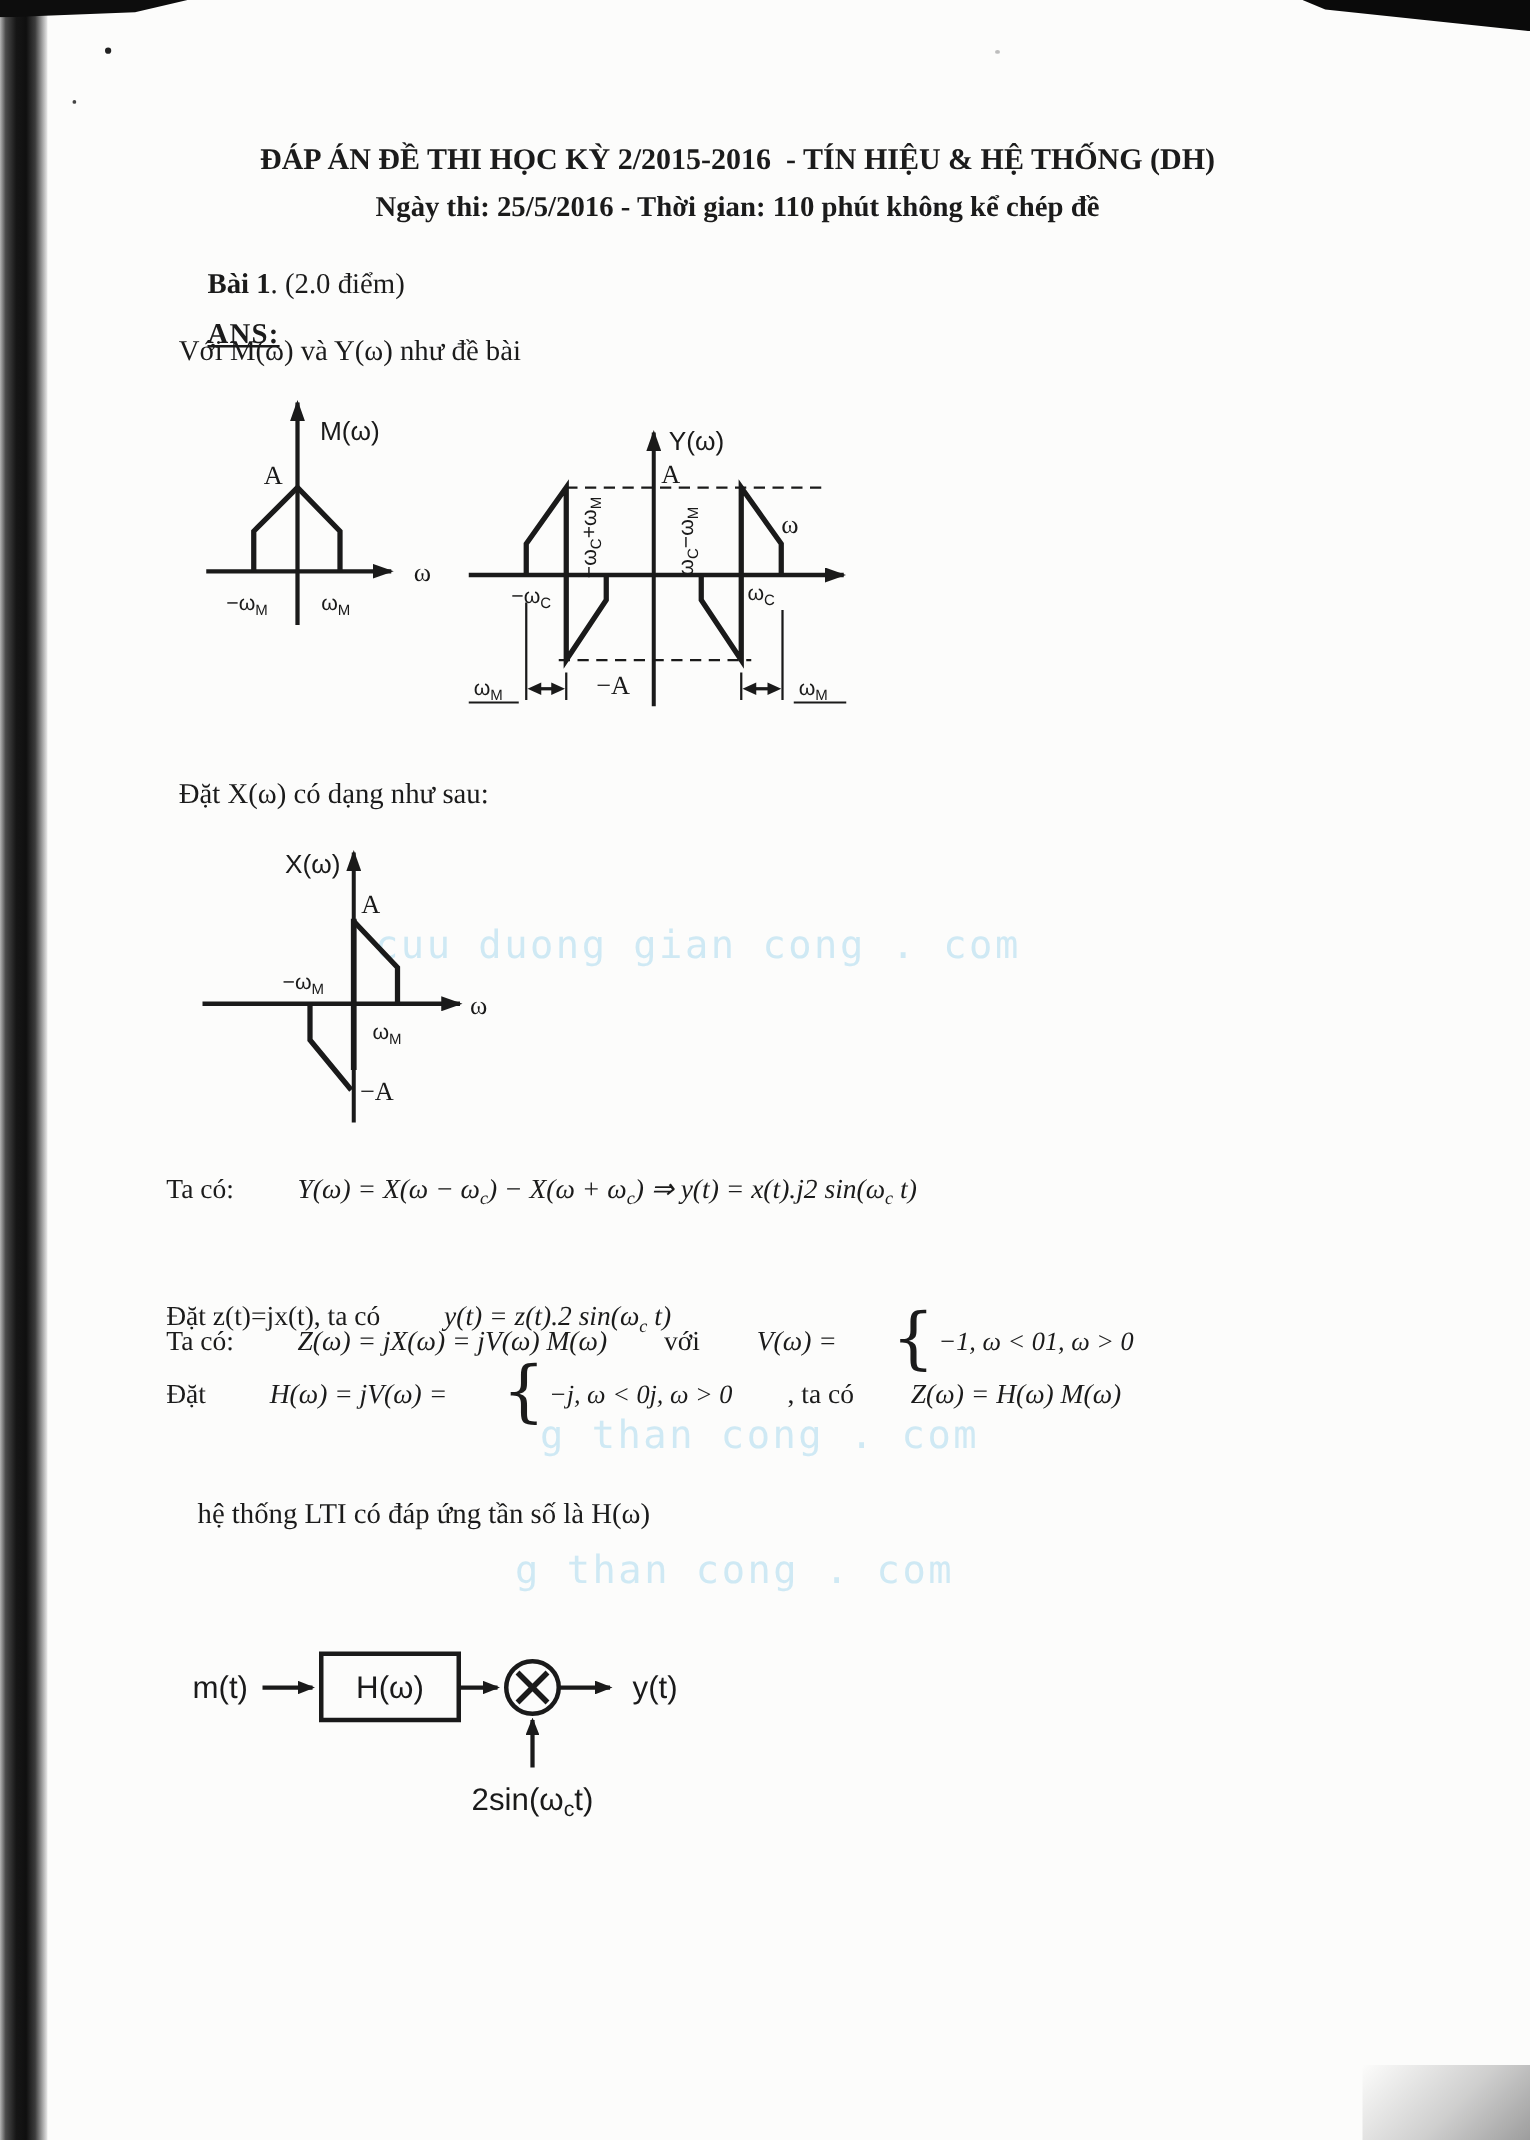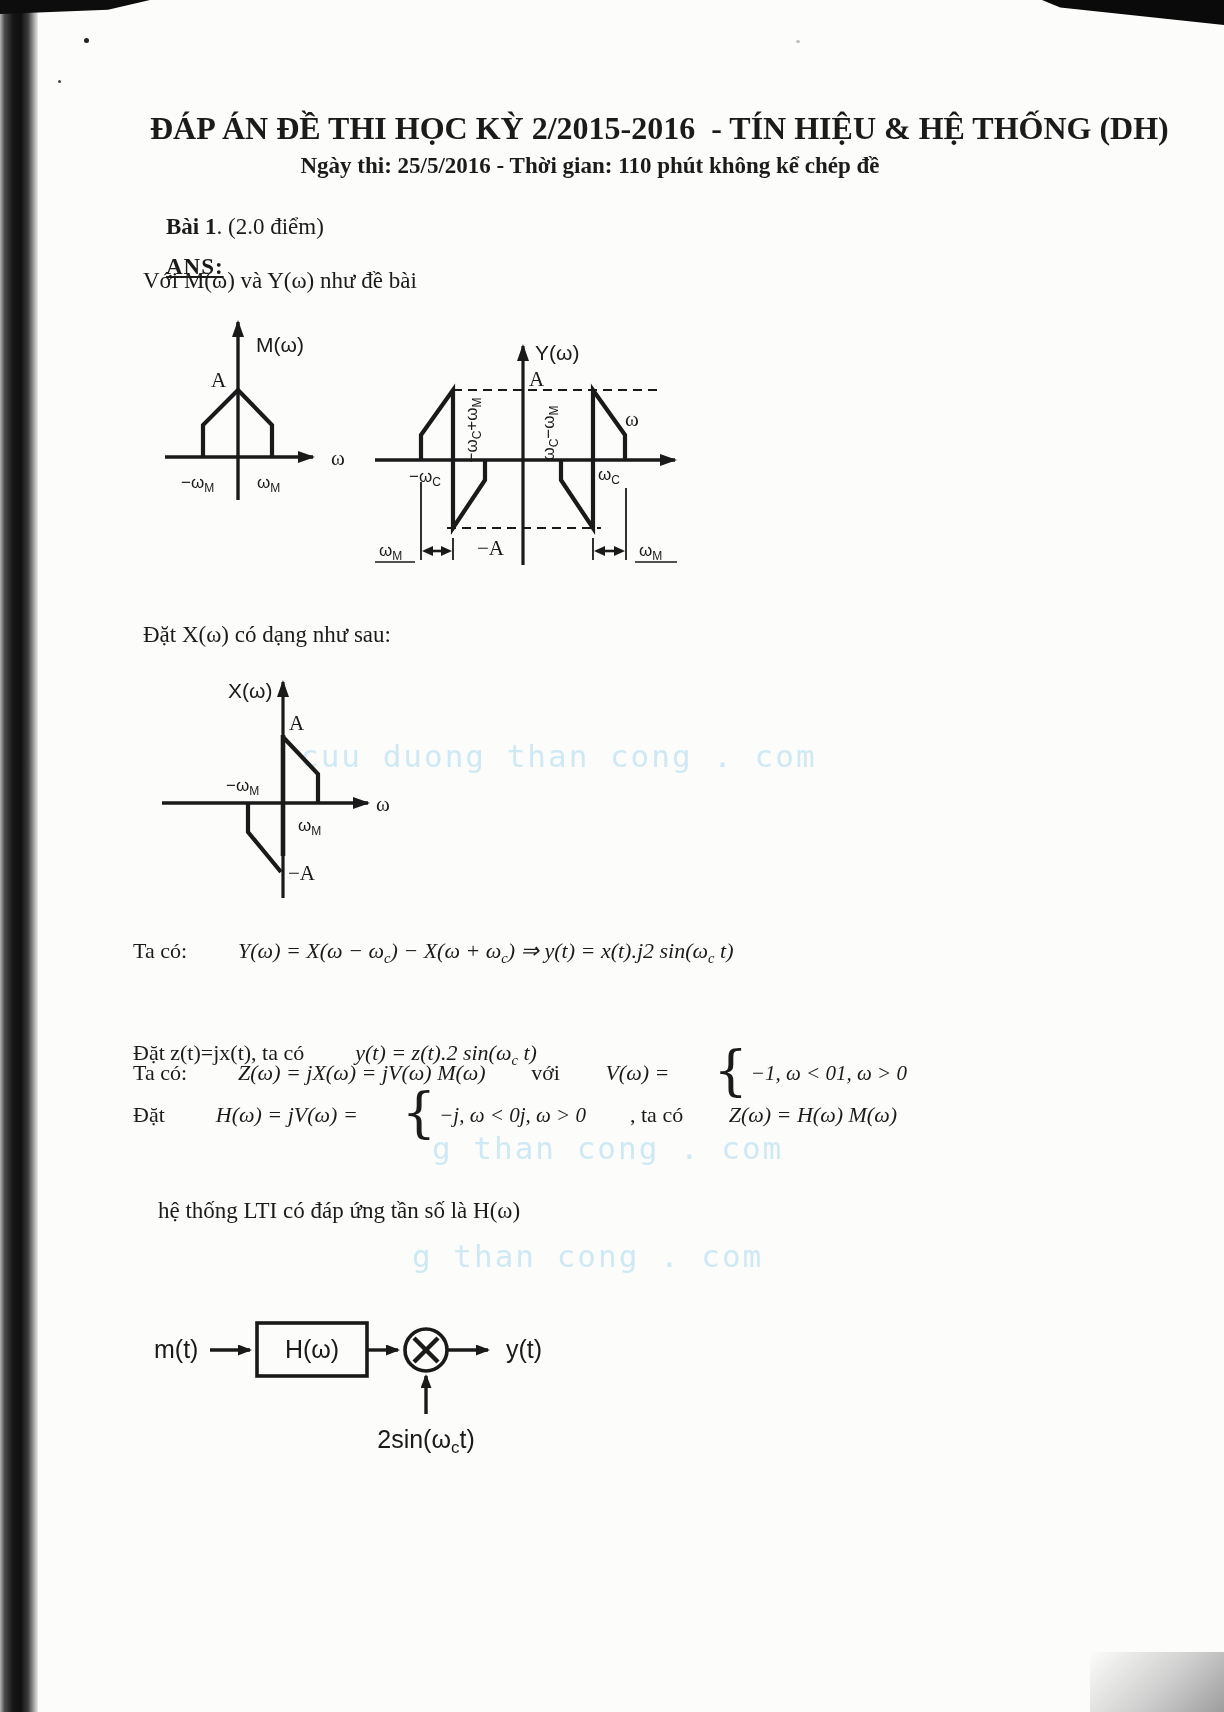--- a/index.html
+++ b/index.html
@@ -18,21 +18,21 @@
   .scan-bottom-right { position:absolute; right:0; bottom:0; width:134px; height:60px;
     background:linear-gradient(135deg, rgba(180,180,180,0) 0%, rgba(170,170,170,.55) 55%, #9d9d9d 100%); }
   .speck { position:absolute; border-radius:50%; background:#222; }
   .speck.s1 { left:84px; top:38px; width:5px; height:5px; }
   .speck.s2 { left:58px; top:80px; width:3px; height:3px; background:#444; }
   .speck.s3 { left:796px; top:40px; width:4px; height:3px; background:#bdbdbd; }
 
   
   .abs { position:absolute; }
   .title-block { left:150px; top:110px; width:880px; text-align:center; line-height:37px; }
-  .t1 { font-size:32px; font-weight:bold; white-space:pre; }
+  .t1 { font-size:24px; font-weight:bold; white-space:pre; }
   .t2 { font-size:23px; font-weight:bold; white-space:pre;text-align:center; }
   .line { font-size:23px; white-space:pre; z-index:2; }
   .b { font-weight:bold; }
   .ans { font-weight:bold; text-decoration:underline; letter-spacing:1px; }
   .fline { display:flex; align-items:center; white-space:pre; font-size:22px; z-index:2;gap:40px; }
   .math { font-style:italic; }
   .up { font-style:normal; }
   sub { font-size:66%; line-height:0; }
   .cases { display:inline-flex; align-items:center; margin:0 4px; }
   .brace { font-size:54px; font-weight:400; line-height:0.9; font-family:"DejaVu Serif",serif; transform:translateY(-2px); }
@@ -61,21 +61,21 @@
 <div class="page">
 
   <div class="scan-left-band"></div>
   <div class="scan-top-left"></div>
   <div class="scan-top-right"></div>
   <div class="scan-bottom-right"></div>
   <div class="speck s1"></div>
   <div class="speck s2"></div>
   <div class="speck s3"></div>
 
-  <div class="wm wm1" style="color: rgb(207, 233, 244);">cuu duong than cong . com</div>
+  <div class="wm wm1" style="color: rgb(207, 233, 244);">cuu duong gian cong . com</div>
   <div class="wm wm2" style="color: rgb(207, 233, 244);">g than cong . com</div>
   <div class="wm wm3" style="color: rgb(207, 233, 244);">g than cong . com</div>
 
   <div class="abs title-block">
     <div class="t1">ĐÁP ÁN ĐỀ THI HỌC KỲ 2/2015-2016  - TÍN HIỆU &amp; HỆ THỐNG (DH)</div>
     <div class="t2">Ngày thi: 25/5/2016 - Thời gian: 110 phút không kể chép đề</div>
   </div>
 
   <div class="abs line" style="left:143px; top:188px;">
     <span class="b">Bài 1</span><span>. (2.0 điểm)</span>

